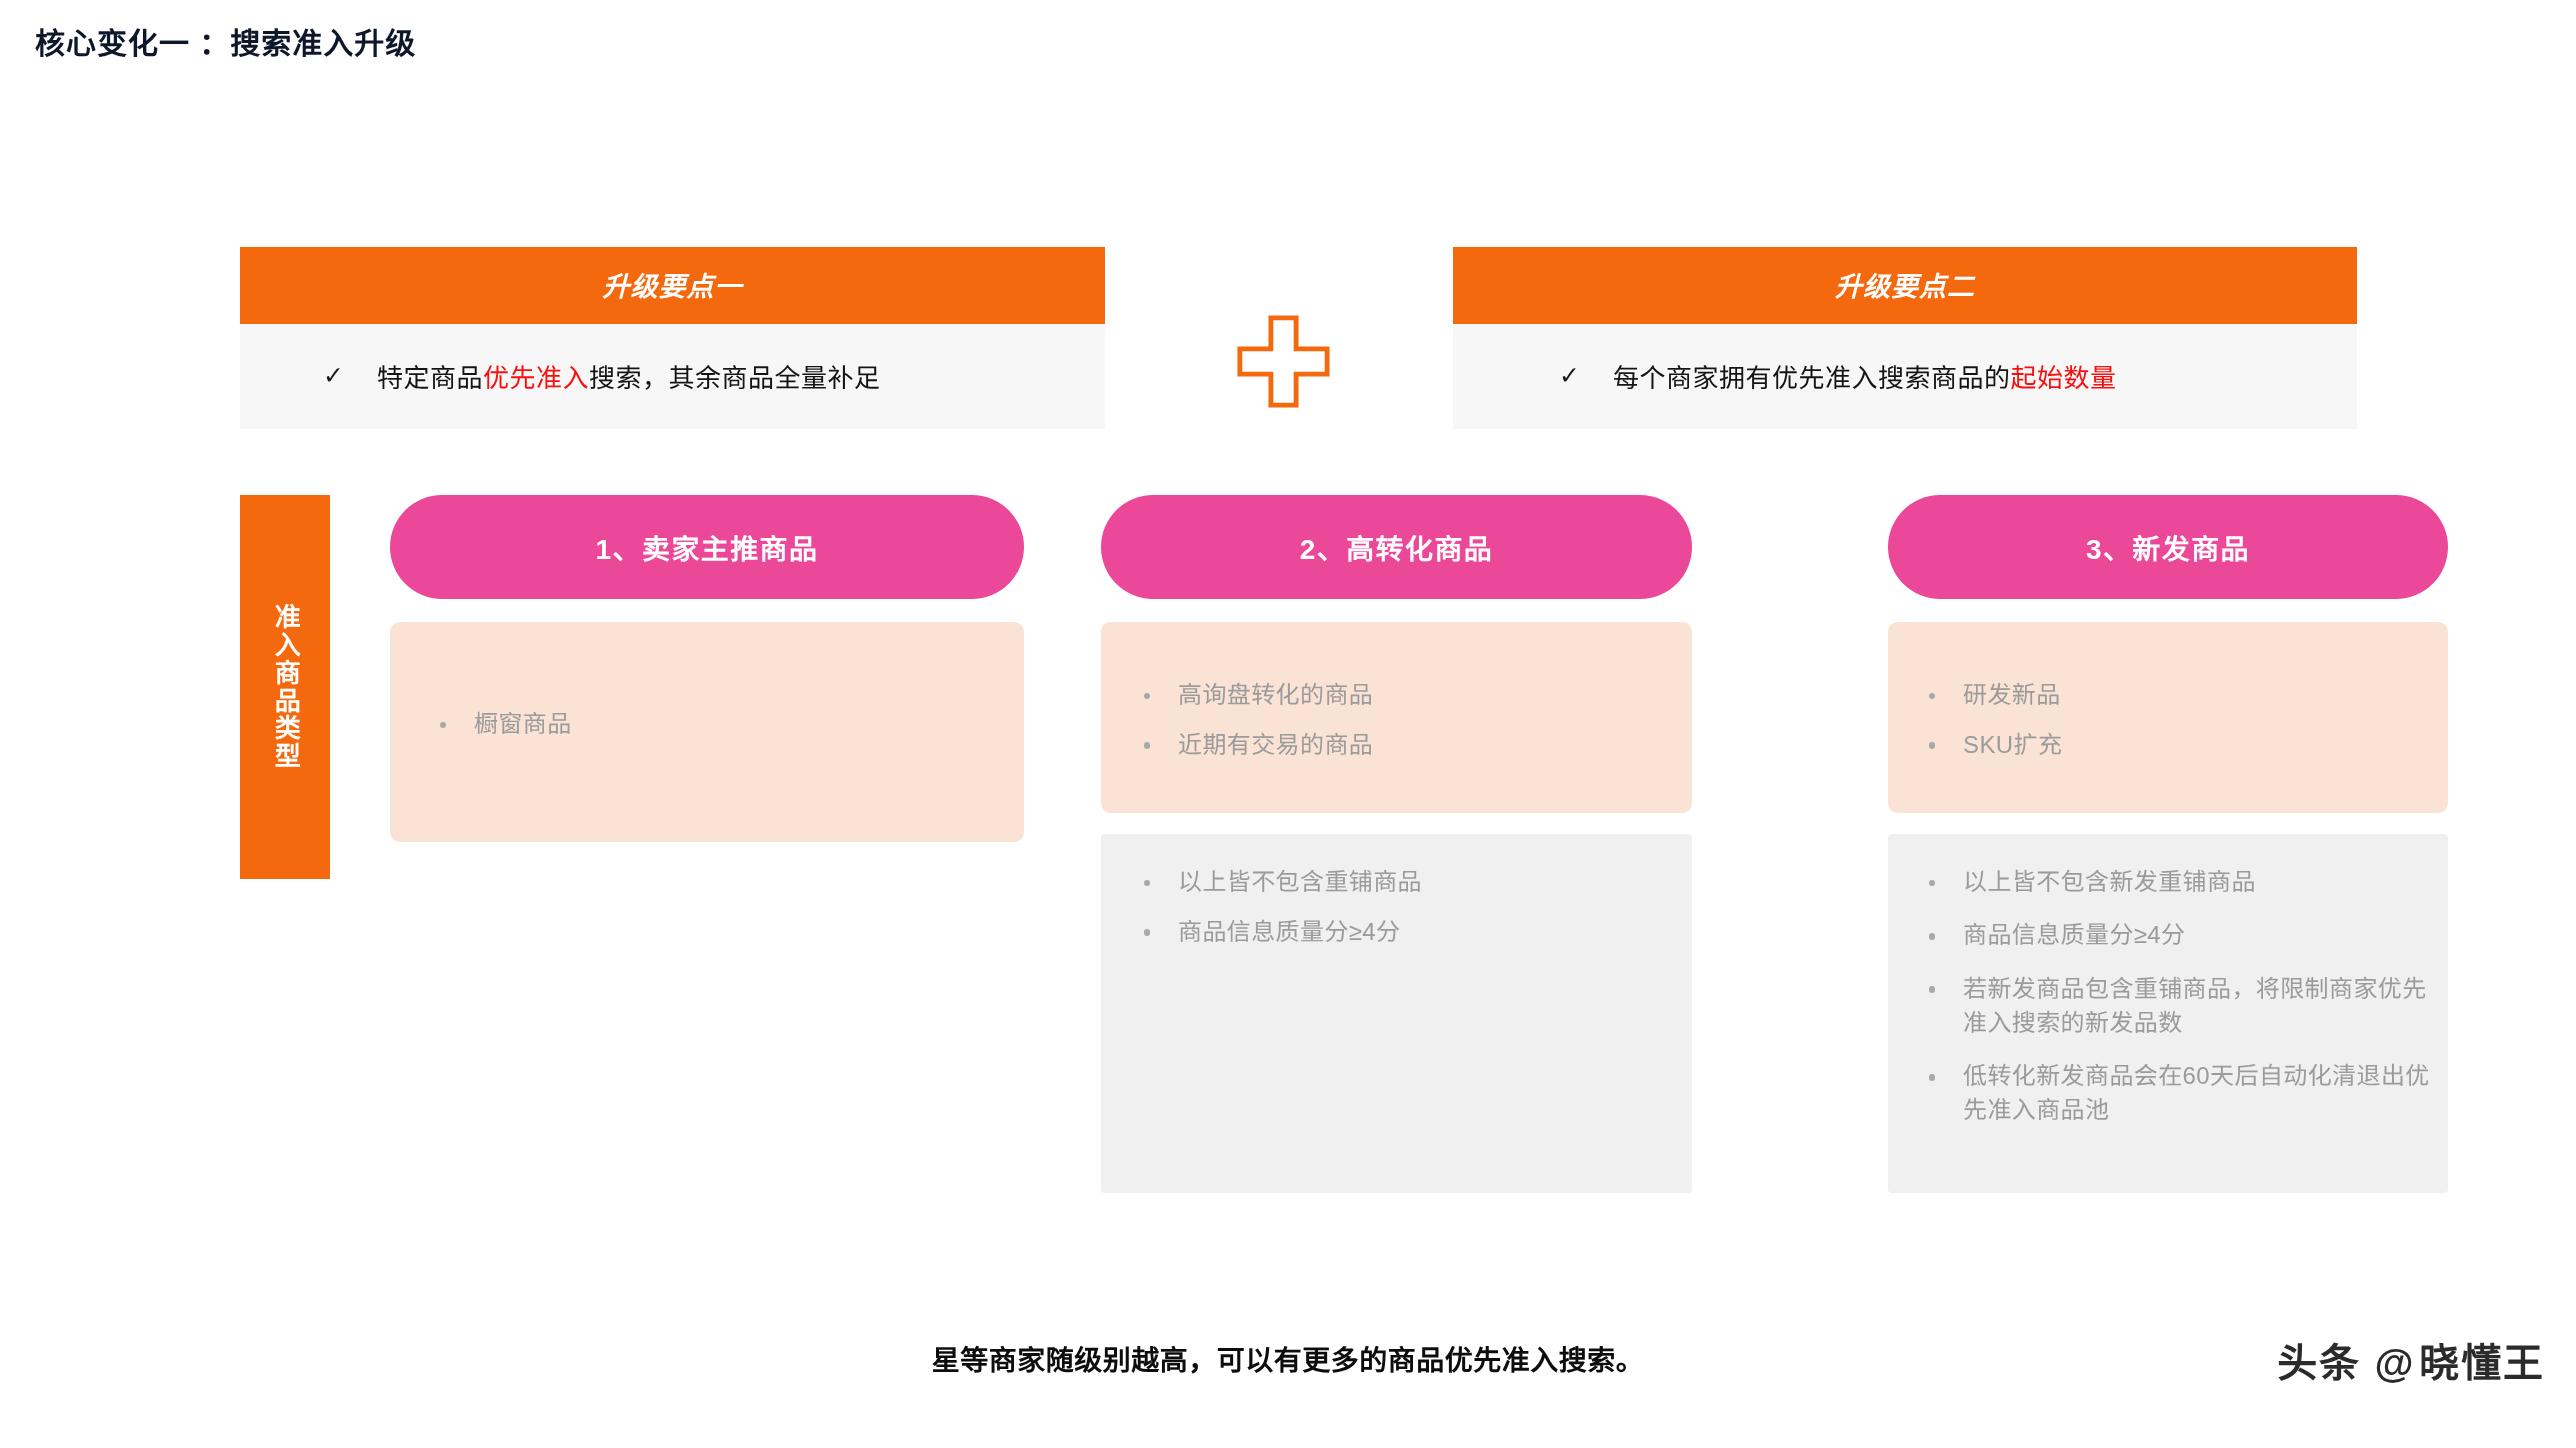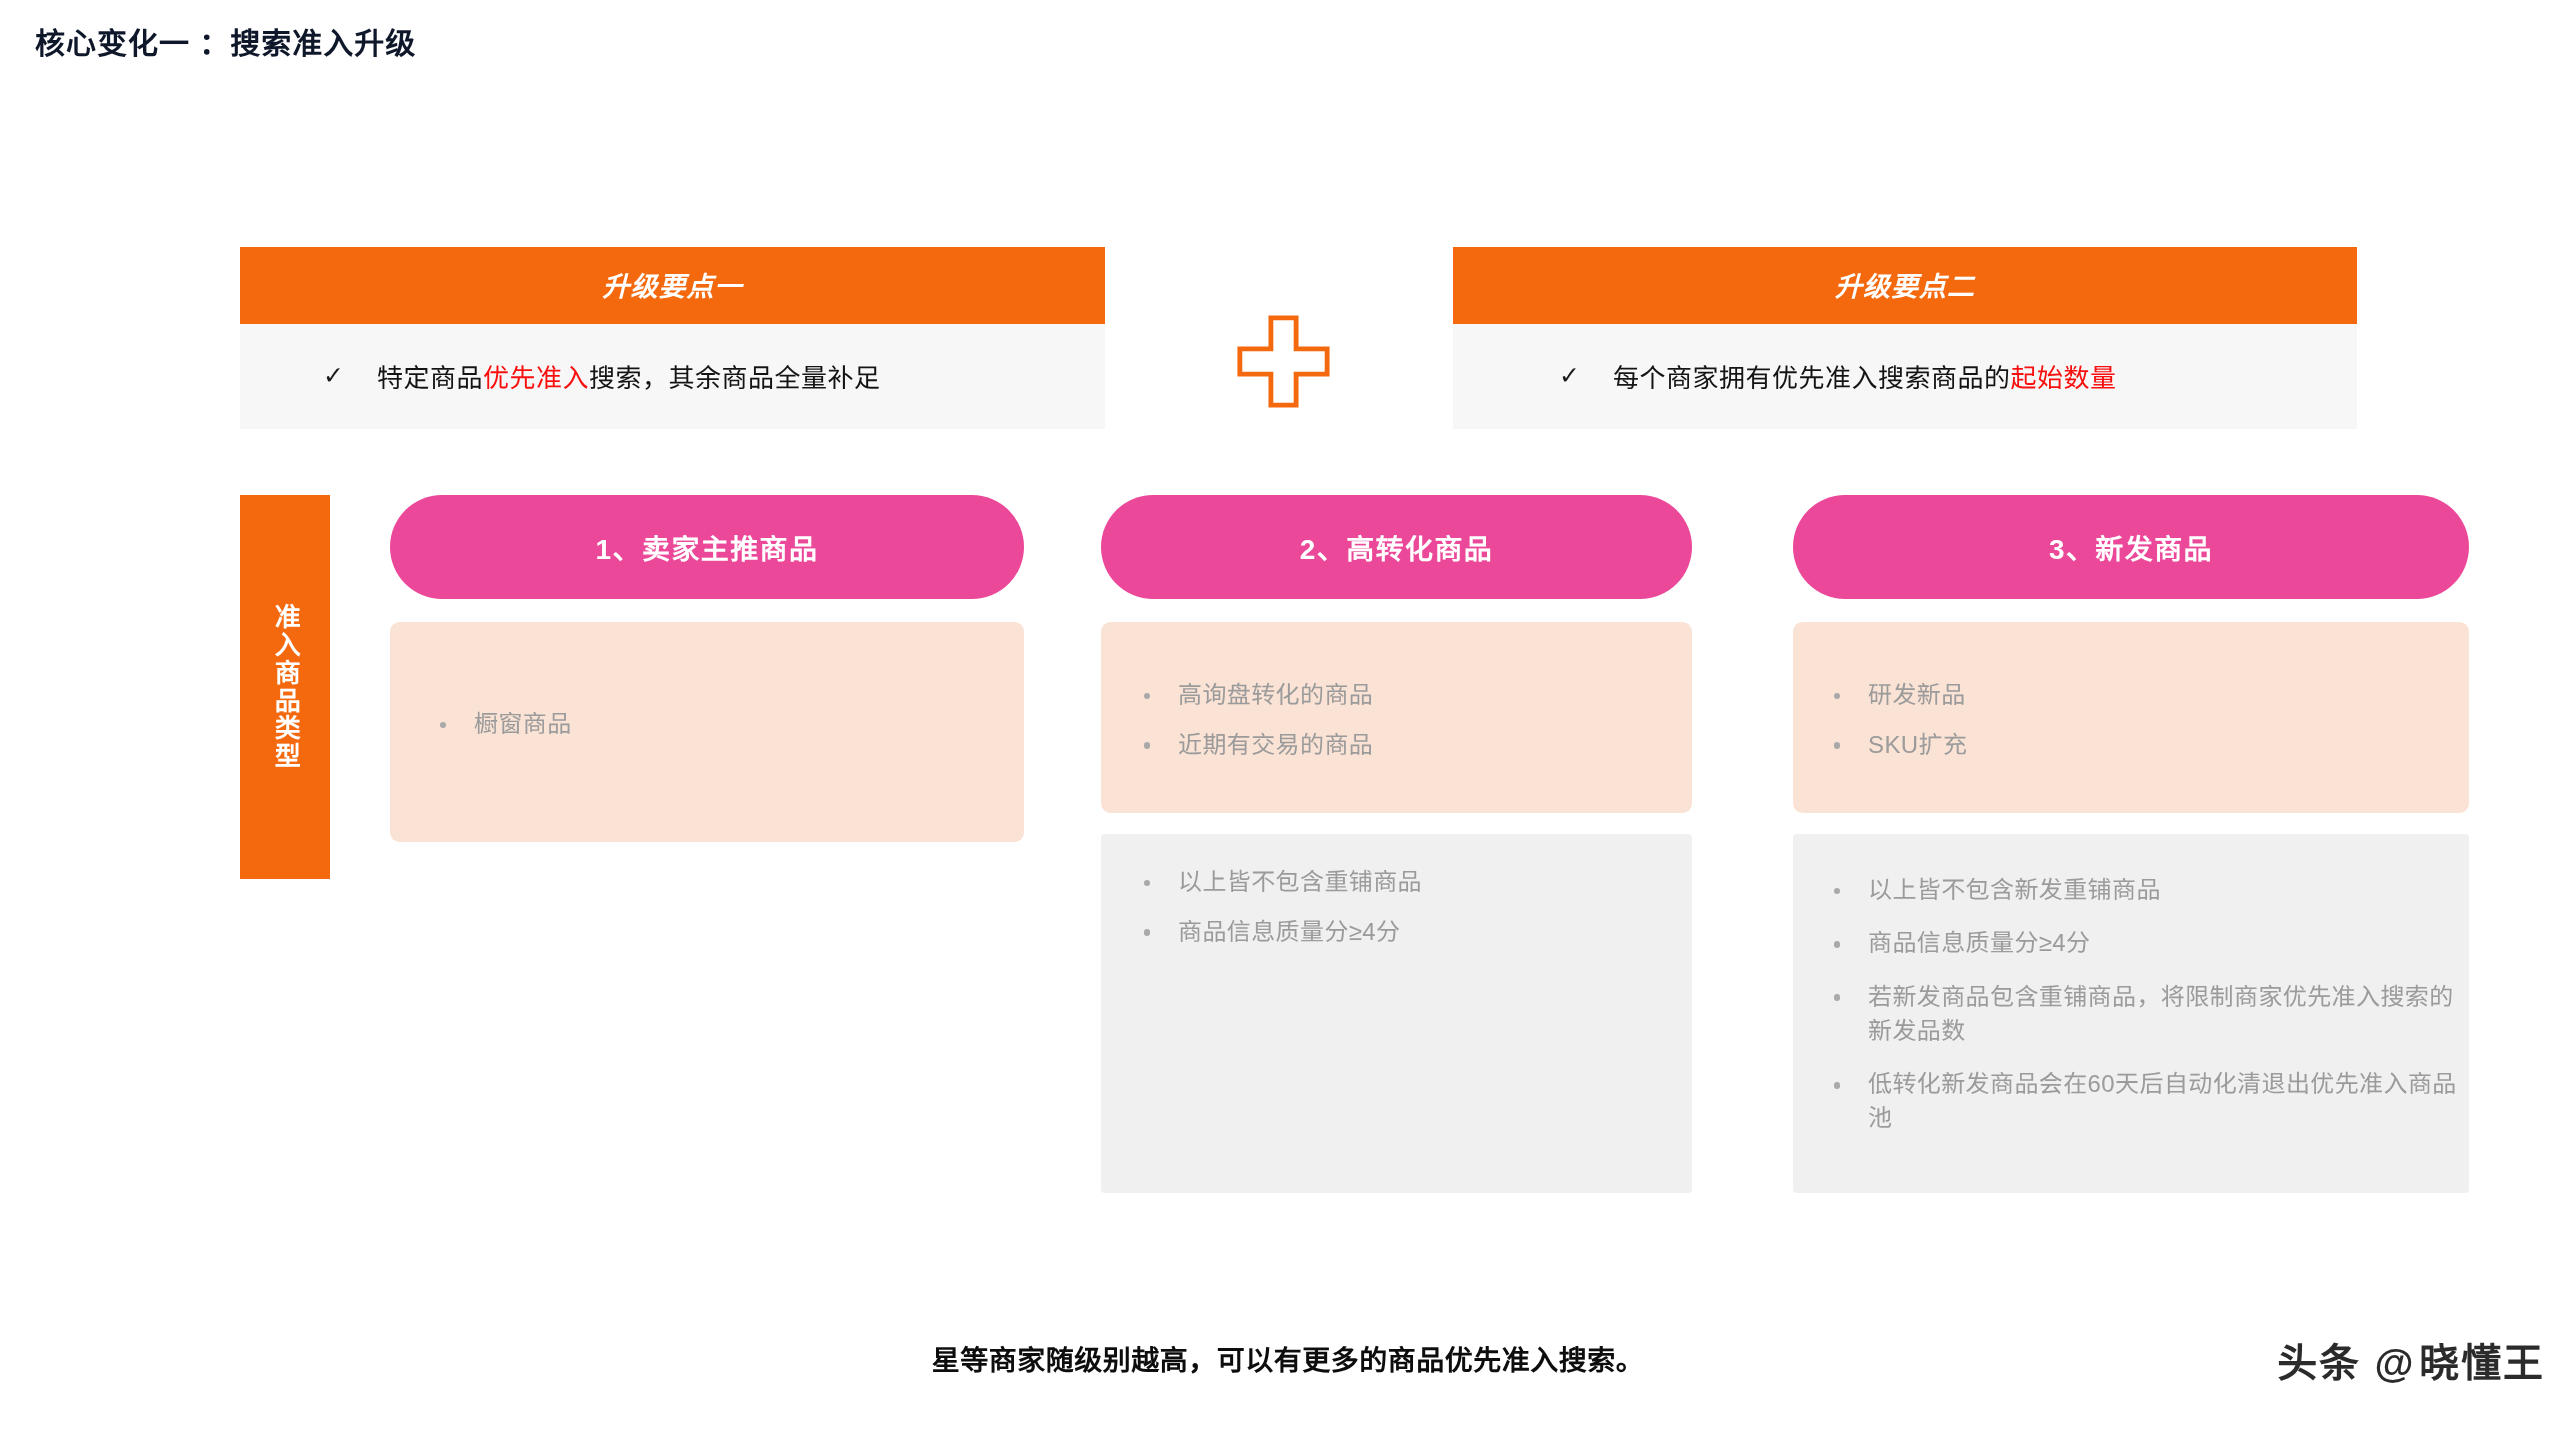--- a/index.html
+++ b/index.html
@@ -103,21 +103,21 @@
     line-height: 1.48;
   }
 
   
   .col {
     position: absolute;
     top: 495px;
   }
   .col-1 { left: 390px;  width: 634px; }
   .col-2 { left: 1101px; width: 591px; }
-  .col-3 { left: 1793px; width: 676px; }
+  .col-3 { left: 1888px; width: 560px; }
 
   .pill {
     background: #ec4899;
     color: #ffffff;
     border-radius: 54px;
     height: 104px;
     display: flex;
     align-items: center;
     justify-content: center;
     font-size: 28px;
@@ -137,21 +137,21 @@
   .peach-box.b2 { height: 191px; padding: 56px 0 0 35px; }
   .peach-box.b3 { height: 191px; padding: 56px 0 0 33px; }
 
   .gray-box {
     background: #F0F0F0;
     border-radius: 3.9px;
     margin-top: 21px;
     box-sizing: border-box;
   }
   .gray-box.g2 { height: 359px; padding: 31px 0 0 35px; }
-  .gray-box.g3 { height: 359px; padding: 39px 0 0 33px; }
+  .gray-box.g3 { height: 359px; padding: 31px 0 0 33px; }
 
   
   ul.bullets {
     list-style: none;
     margin: 0;
     padding: 0;
   }
   ul.bullets li {
     position: relative;
     padding-left: 42px;

